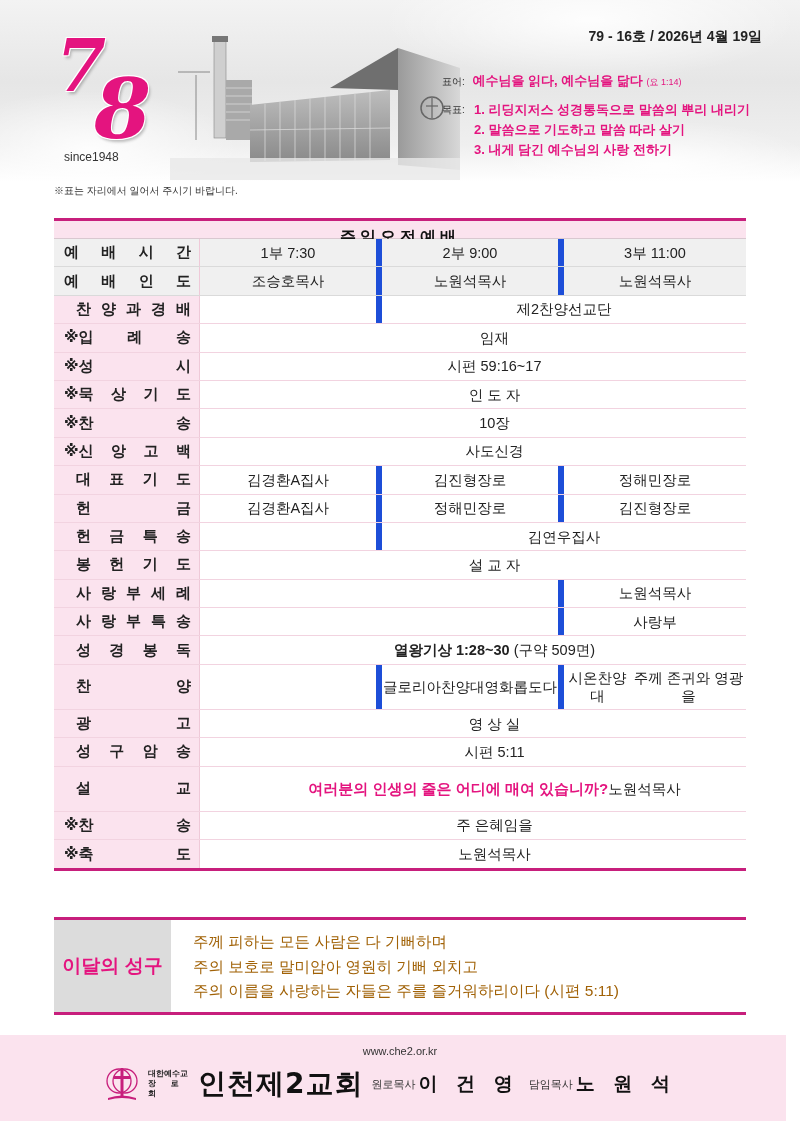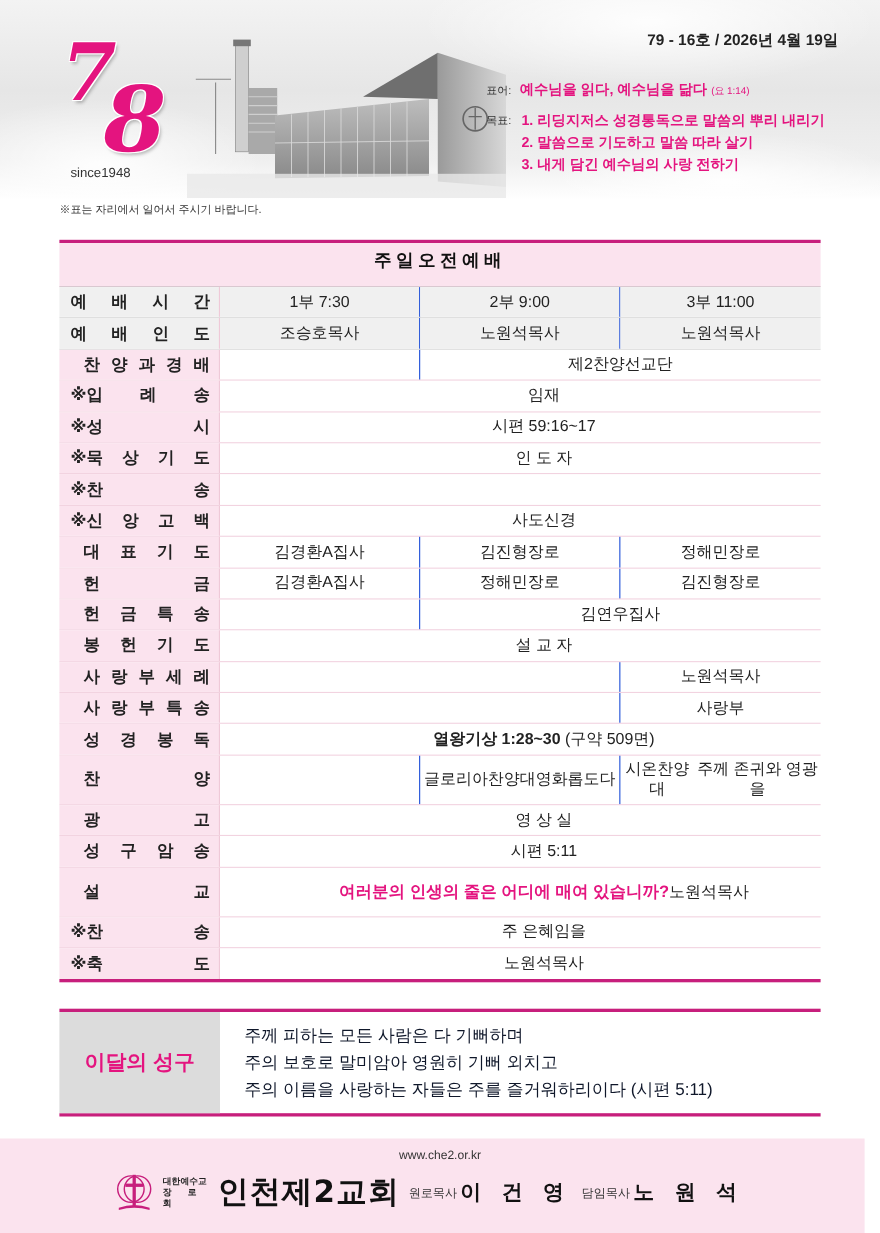--- a/index.html
+++ b/index.html
@@ -38,53 +38,53 @@
   .goals .lbl { color: #333; font-weight: normal; font-size: 10px; position: absolute; left: 0; top: 3px; }
   .goals .items { margin-left: 32px; }
   .goals .items div { line-height: 20px; white-space: nowrap; }
 
   
   .note { position: absolute; left: 54px; top: 184px; font-size: 10px; color: #333; font-family: "Liberation Sans", sans-serif; }
 
   
   .svc { position: absolute; left: 54px; top: 218px; width: 692px; border-top: 3px solid #c71f7c; border-bottom: 3px solid #c71f7c; }
   .svc .title {
-    height: 40px; background: #fbe3ee; text-align: center; font-weight: bold; font-size: 16px; line-height: 32px;
+    height: 18px; background: #fbe3ee; text-align: center; font-weight: bold; font-size: 16px; line-height: 32px;
     letter-spacing: 4px; color: #111; border-bottom: 1px solid #d9c8d0;
   }
   .row { display: flex; border-bottom: 1px solid #f2d3e0; height: 28.4px; }
   .row:last-child { border-bottom: none; }
   .row.tall { height: 45px; }
   .row.gray .lab, .row.gray .cell { background: #f0f0f0; }
   .row.gray { border-bottom: 1px solid #dadada; }
   .lab {
     width: 146px; background: #fbe3ee; display: flex; justify-content: space-between; align-items: center;
     padding: 0 8px 0 10px; font-size: 15px; font-weight: bold; color: #222; flex-shrink: 0;
     border-right: 1px solid #efc9d8;
   }
   .lab.indent { padding-left: 22px; }
   .cell {
     display: flex; align-items: center; justify-content: center; text-align: center; font-size: 14.5px; color: #222;
-    border-right: 1px solid #1d4ed8; line-height: 18px; font-family: "Liberation Sans", sans-serif;
+    border-right: 6px solid #1d4ed8; line-height: 18px; font-family: "Liberation Sans", sans-serif;
   }
   .cell:last-child { border-right: none; text-align: center; }
   .c1 { width: 182px; }
   .c2 { width: 182px; }
   .c3 { width: 182px; }
   .c12 { width: 364px; }
   .c23 { width: 364px; }
   .c123 { width: 546px; margin-left: 43px; }
   .cell.stack { flex-direction: row; }
   .cell .bold { font-weight: bold; }
   .cell .pink { color: #e4147f; font-weight: bold; font-size: 15px; }
 
   
   .verse { position: absolute; left: 54px; top: 917px; width: 692px; height: 98px; border-top: 3px solid #c71f7c; border-bottom: 3px solid #c71f7c; display: flex; }
-  .verse .vlab { width: 146px; background: #dcdcdc; color: #e4147f; font-weight: bold; font-size: 19px; display: flex; align-items: center; justify-content: center; font-family: "Liberation Sans", sans-serif; }
-  .verse .vtext { padding: 10px 0 0 22px; font-size: 15.5px; line-height: 24.5px; color: #0f172a; font-family: "Liberation Sans", sans-serif; }
+  .verse .vlab { width: 117px; background: #dcdcdc; color: #e4147f; font-weight: bold; font-size: 19px; display: flex; align-items: center; justify-content: center; font-family: "Liberation Sans", sans-serif; }
+  .verse .vtext { padding: 10px 0 0 22px; font-size: 15.5px; line-height: 24.5px; color: #a16207; font-family: "Liberation Sans", sans-serif; }
 
   
   .footer { position: absolute; left: 0; top: 1035px; width: 786px; height: 86px; background: #fbe3ee; }
   .footer .url { position: absolute; left: 0; width: 800px; top: 10px; text-align: center; font-size: 11px; color: #333; font-family: "Liberation Sans", sans-serif; }
   .footer .brand { position: absolute; left: 104px; top: 30px; display: flex; align-items: center; }
   .church-logo { width: 36px; height: 38px; margin-right: 8px; }
   .denom { font-size: 8px; font-weight: bold; line-height: 10px; color: #222; margin-right: 4px; width: 46px; }
   .denom .l2 { letter-spacing: 6px; }
   .cname { font-size: 28px; font-weight: bold; color: #111; letter-spacing: 1px; margin-right: 8px; }
   .ptitle { font-size: 11px; color: #333; margin-right: 3px; font-family: "Liberation Sans", sans-serif; }
@@ -238,20 +238,21 @@
         <span>도</span>
     </div>
     <div class="cell c123">인 도 자</div>
   </div>
 
   <div class="row">
     <div class="lab">
       <span>※찬</span>
         <span>송</span>
     </div>
+    <div class="cell c123">10장</div>
   </div>
 
   <div class="row">
     <div class="lab">
       <span>※신</span>
         <span>앙</span>
         <span>고</span>
         <span>백</span>
     </div>
     <div class="cell c123">사도신경</div>

